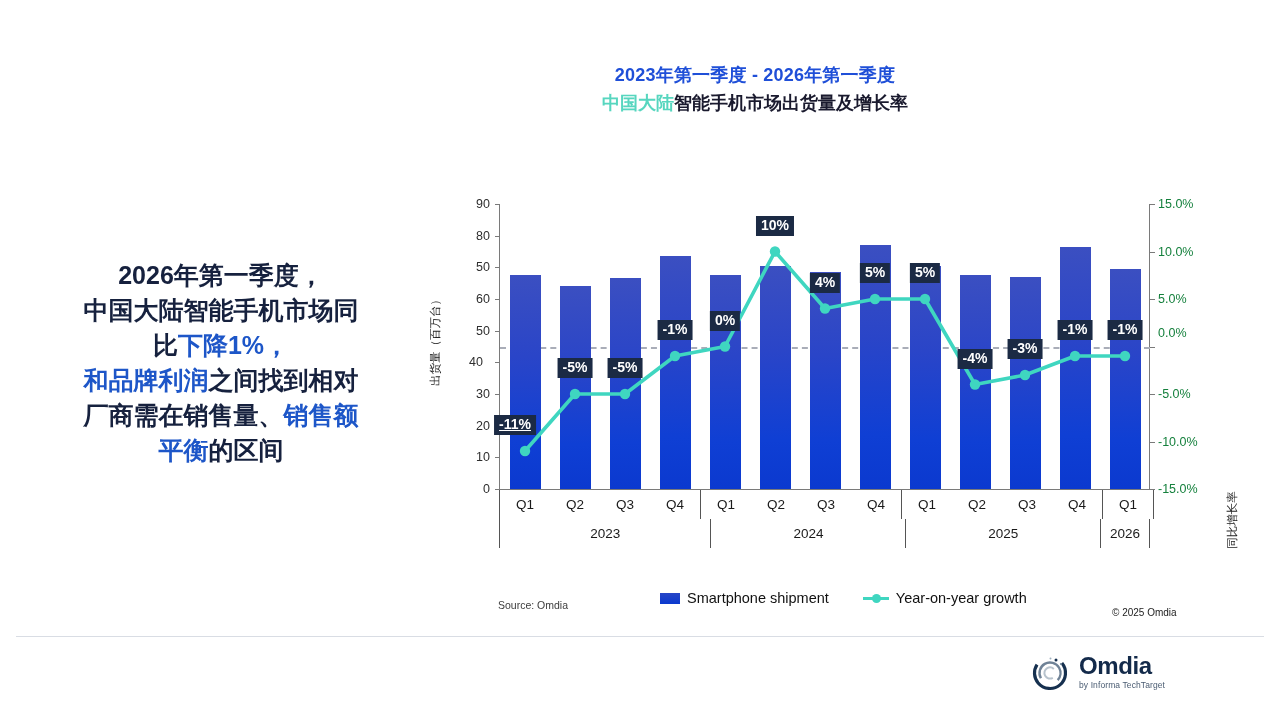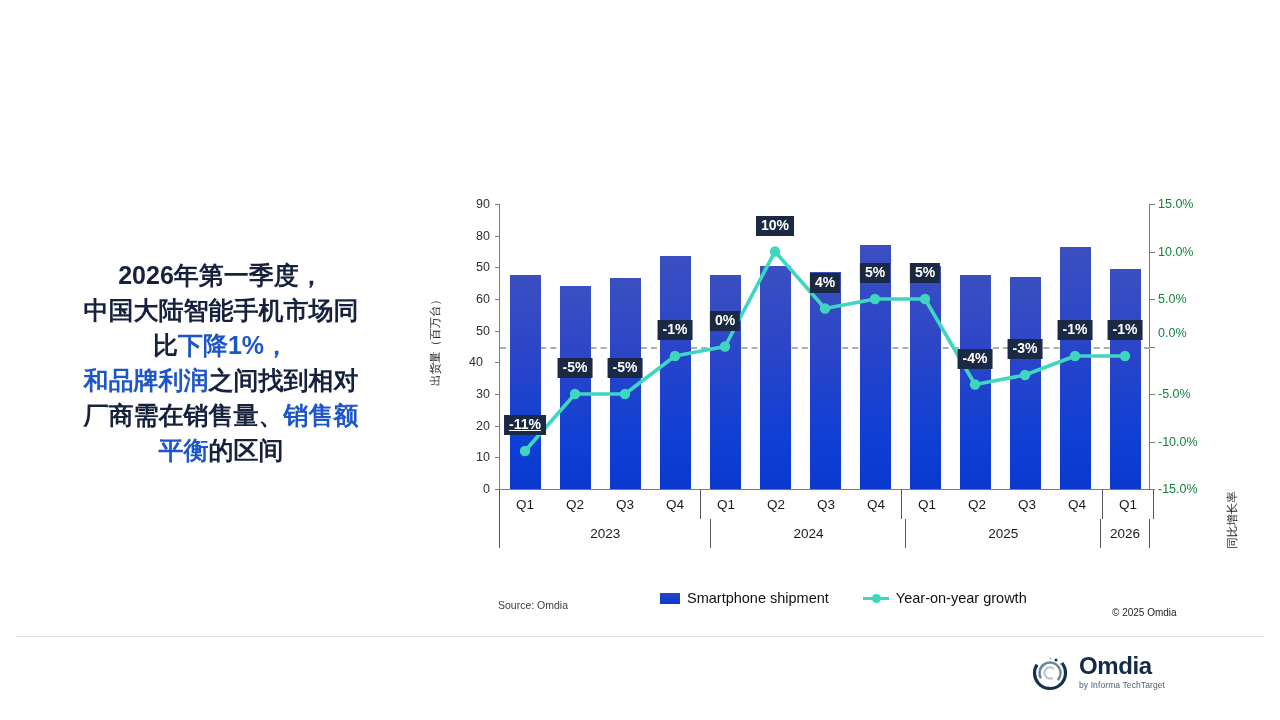--- a/index.html
+++ b/index.html
@@ -79,20 +79,24 @@
   .logo{position:absolute;left:1030px;top:652px;display:flex;align-items:center;gap:9px;}
   .logo-text{display:flex;flex-direction:column;line-height:1;}
   .logo-name{font-size:24px;font-weight:bold;color:#132a4a;letter-spacing:-.4px;}
   .logo-tag{font-size:8.5px;color:#4a5c72;margin-top:3px;letter-spacing:.1px;}
 </style>
 </head>
 <body>
 
 <div class="slide">
 
+  <div class="title-block">
+    <div class="title-line1">2023年第一季度 - 2026年第一季度</div>
+    <div class="title-line2"><span class="hl-mint">中国大陆</span><span>智能手机市场出货量及增长率</span></div>
+  </div>
 
   <div class="callout">
     <div>2026年第一季度，</div>
     <div>中国大陆智能手机市场同</div>
     <div><span>比</span><span class="c-blue">下降1%，</span></div>
     <div><span class="c-blue">和品牌利润</span><span>之间找到相对</span></div>
     <div><span>厂商需在销售量、</span><span class="c-blue">销售额</span></div>
     <div><span class="c-blue">平衡</span><span>的区间</span></div>
   </div>
 
@@ -170,21 +174,21 @@
           <circle cx="275.0" cy="47.5" r="5.2" fill="#3fd6c0"></circle>
           <circle cx="325.0" cy="104.5" r="5.2" fill="#3fd6c0"></circle>
           <circle cx="375.0" cy="95.0" r="5.2" fill="#3fd6c0"></circle>
           <circle cx="425.0" cy="95.0" r="5.2" fill="#3fd6c0"></circle>
           <circle cx="475.0" cy="180.5" r="5.2" fill="#3fd6c0"></circle>
           <circle cx="525.0" cy="171.0" r="5.2" fill="#3fd6c0"></circle>
           <circle cx="575.0" cy="152.0" r="5.2" fill="#3fd6c0"></circle>
           <circle cx="625.0" cy="152.0" r="5.2" fill="#3fd6c0"></circle>
         </svg>
       <div id="dlabels">
-          <div class="dlabel" style="left: 25px; top: 221px; text-decoration: underline;">-11%</div>
+          <div class="dlabel" style="left: 15px; top: 221px; text-decoration: underline;">-11%</div>
           <div class="dlabel" style="left: 75px; top: 164px;">-5%</div>
           <div class="dlabel" style="left: 125px; top: 164px;">-5%</div>
           <div class="dlabel" style="left: 175px; top: 126px;">-1%</div>
           <div class="dlabel" style="left: 225px; top: 116.5px;">0%</div>
           <div class="dlabel" style="left: 275px; top: 21.5px;">10%</div>
           <div class="dlabel" style="left: 325px; top: 78.5px;">4%</div>
           <div class="dlabel" style="left: 375px; top: 69px;">5%</div>
           <div class="dlabel" style="left: 425px; top: 69px;">5%</div>
           <div class="dlabel" style="left: 475px; top: 154.5px;">-4%</div>
           <div class="dlabel" style="left: 525px; top: 145px;">-3%</div>

